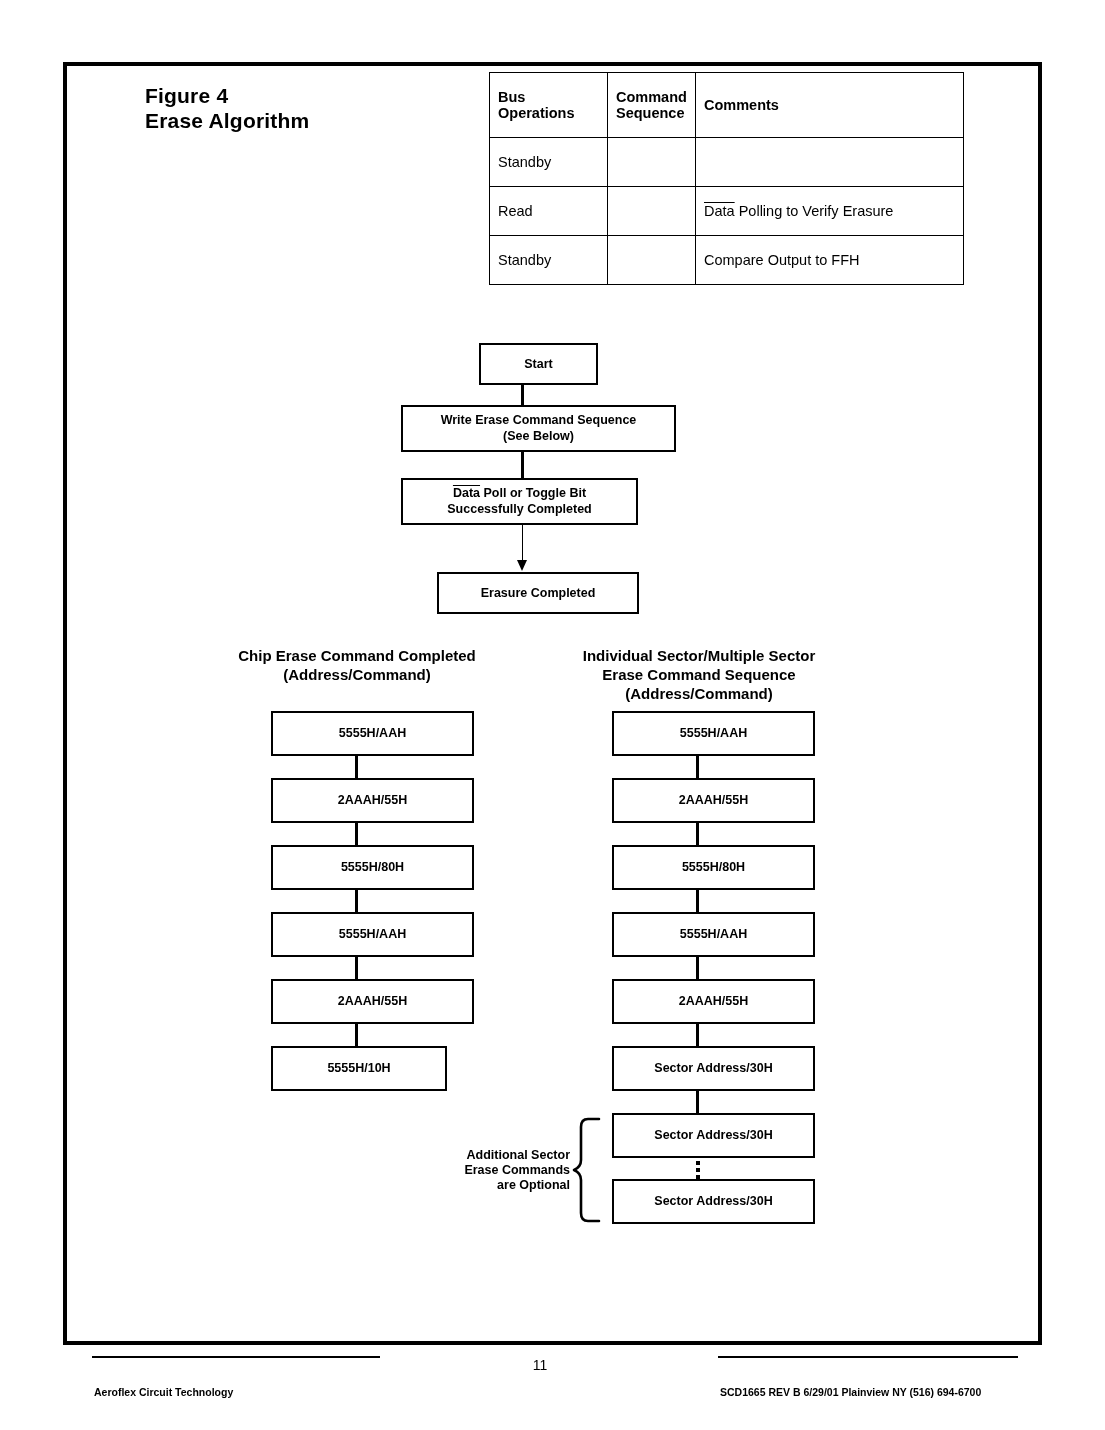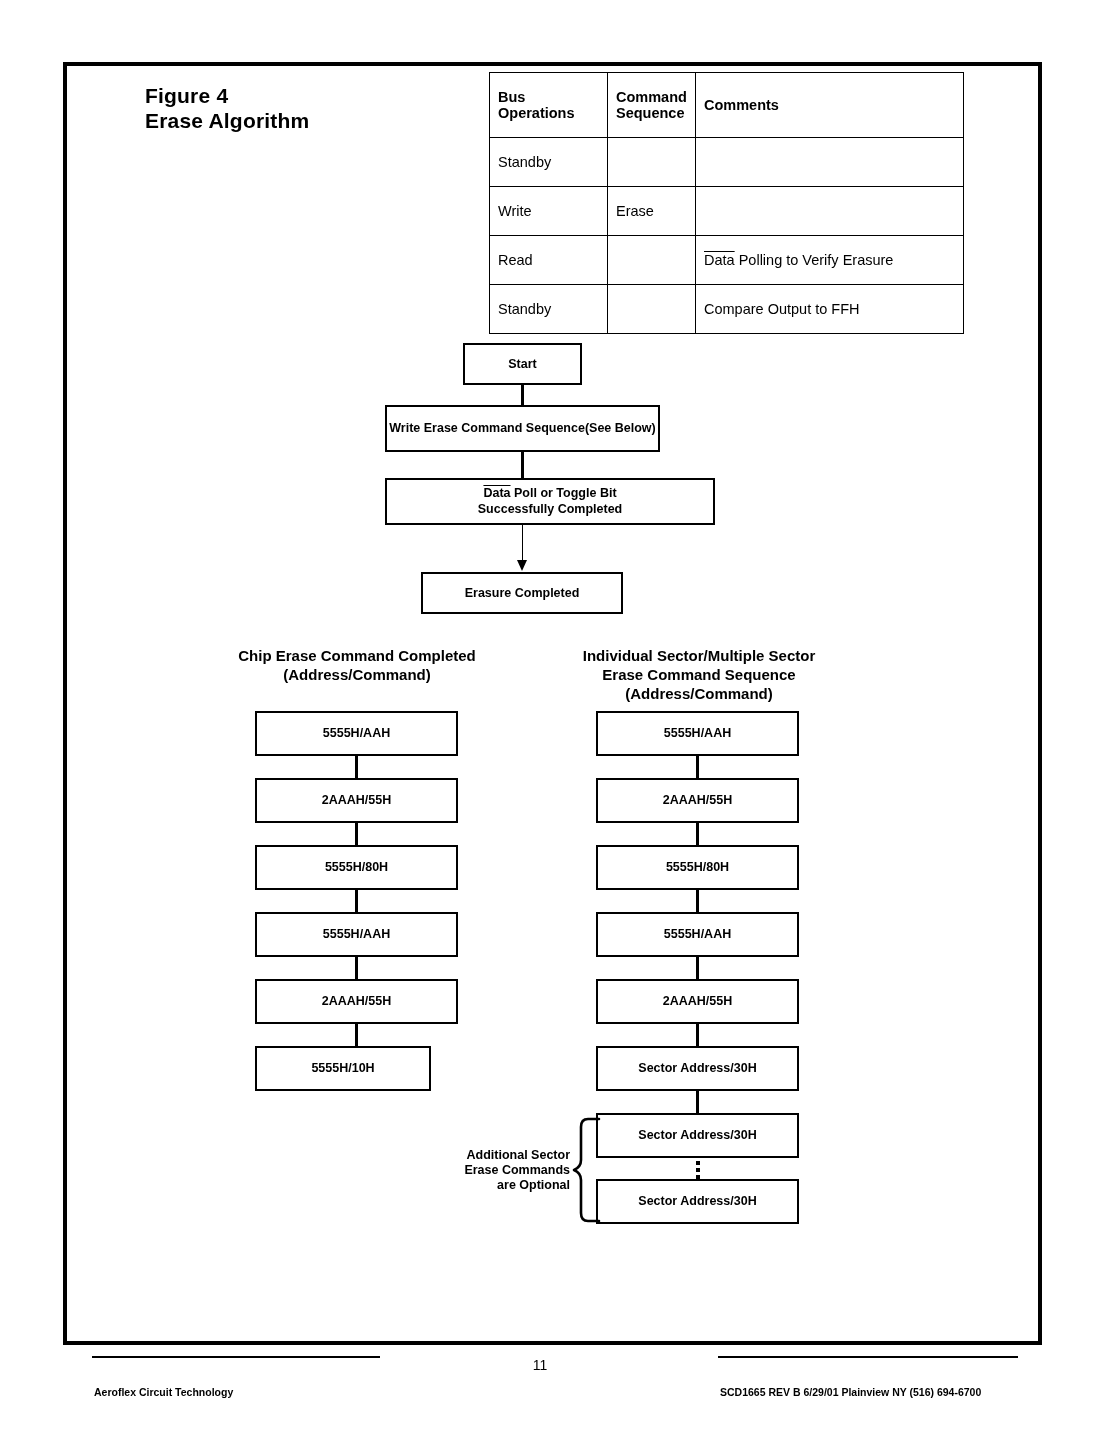--- a/index.html
+++ b/index.html
@@ -75,20 +75,21 @@
     border: 2.5px solid #000;
     background: #fff;
     box-sizing: border-box;
     display: flex;
     align-items: center;
     justify-content: center;
     text-align: center;
     font-size: 12.5px;
     font-weight: bold;
     line-height: 15px;
+    margin-left: 16px;
   }
   .fbox.two-line { line-height: 15.5px; }
 
   .vline {
     position: absolute;
     width: 2.5px;
     background: #000;
   }
 
   .arrow-line {
@@ -187,51 +188,46 @@
       </th>
     </tr>
   </thead>
   <tbody>
     <tr>
       <td class="c1">Standby</td>
       <td class="c2"></td>
       <td class="c3"></td>
     </tr>
     <tr>
-      <td class="c1">Write</td>
-      <td class="c2">Erase</td>
-      <td class="c3"></td>
-    </tr>
-    <tr>
       <td class="c1">Read</td>
       <td class="c2"></td>
       <td class="c3"><span class="ovl">Data</span><span> Polling to Verify Erasure</span></td>
     </tr>
     <tr>
       <td class="c1">Standby</td>
       <td class="c2"></td>
       <td class="c3">Compare Output to FFH</td>
     </tr>
   </tbody>
 </table>
 
 <div class="fbox" style="left:463px; top:343px; width:119px; height:42px;">
   <span>Start</span>
 </div>
 
 <div class="vline" style="left:521px; top:385px; height:21px;"></div>
 
-<div class="fbox two-line" style="left:385px; top:405px; width:275px; height:47px; flex-direction:row;">
+<div class="fbox two-line" style="left:385px; top:405px; width:275px; height:47px; flex-direction:column;">
   <span>Write Erase Command Sequence</span>
   <span>(See Below)</span>
 </div>
 
 <div class="vline" style="left:521px; top:452px; height:26px;"></div>
 
-<div class="fbox two-line" style="left:385px; top:478px; width:330px; height:47px; flex-direction:column;">
+<div class="fbox two-line" style="left:385px; top:478px; width:237px; height:47px; flex-direction:column;">
   <span><span class="ovl">Data</span><span> Poll or Toggle Bit</span></span>
   <span>Successfully Completed</span>
 </div>
 
 <div class="arrow-line" style="left:521.5px; top:525px; height:37px;"></div>
 <div class="arrow-head" style="left:517px; top:560px;"></div>
 
 <div class="fbox" style="left:421px; top:572px; width:202px; height:42px;">
   <span>Erasure Completed</span>
 </div>

